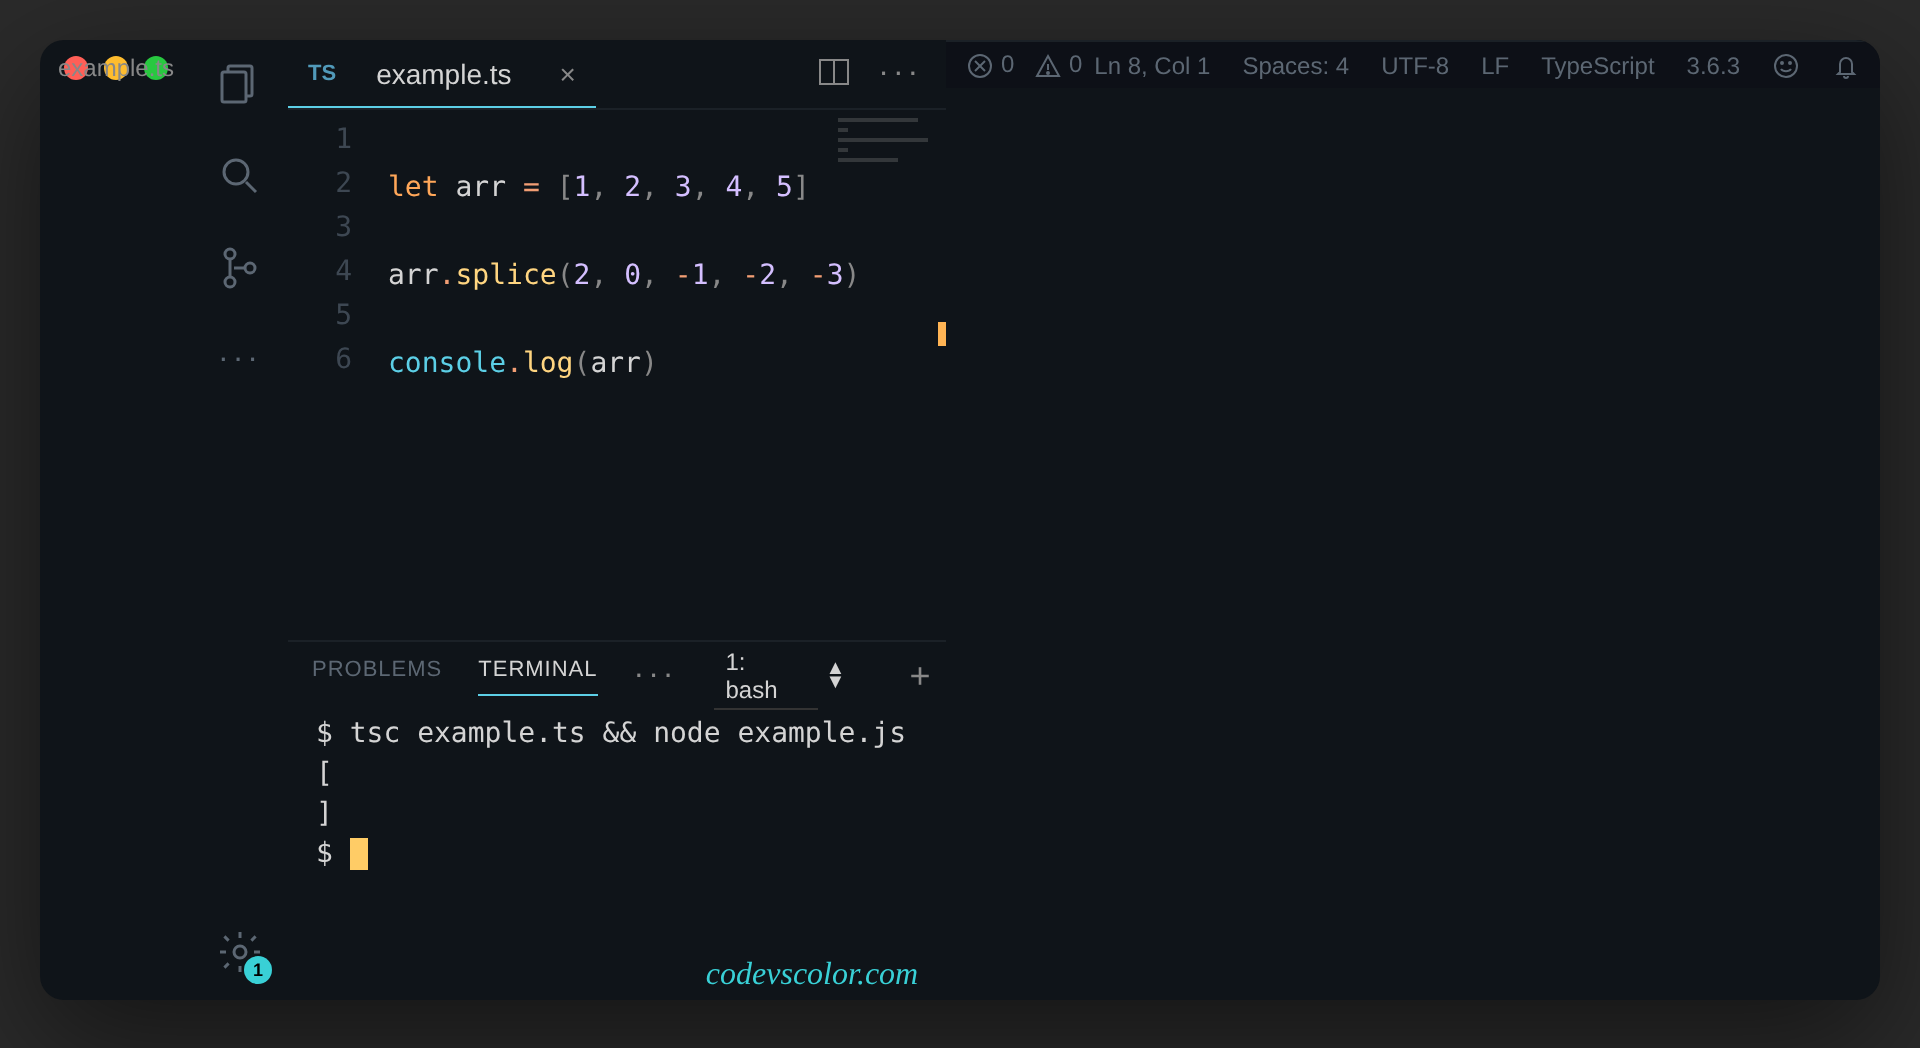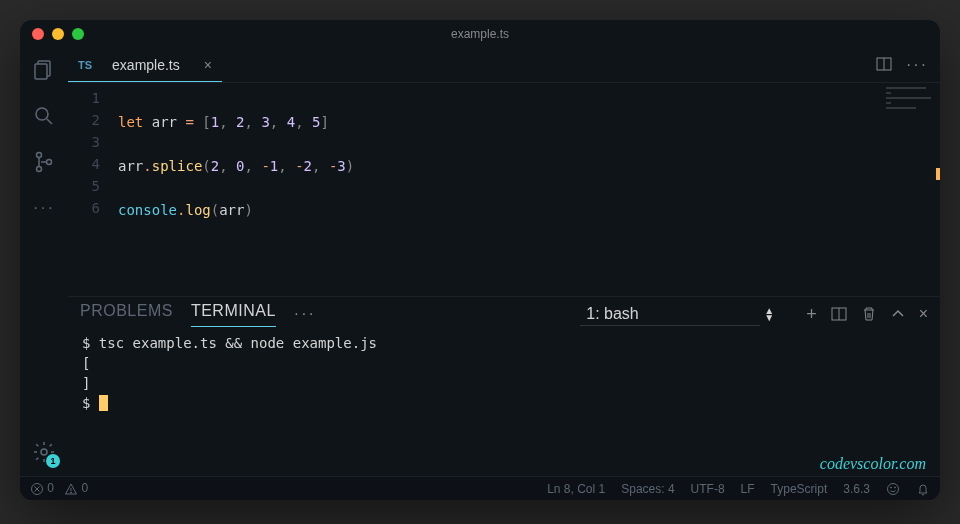--- a/index.html
+++ b/index.html
@@ -14,21 +14,20 @@
   height: 524px;
 }
 .window {
   width: 942px;
   height: 480px;
   background: #0f1419;
   border-radius: 12px;
   box-shadow: 0 20px 60px rgba(0,0,0,0.5);
   overflow: hidden;
   display: flex;
-  flex-direction: column;
   position: relative;
 }
 .titlebar {
   height: 28px;
   display: flex;
   align-items: center;
   padding: 0 12px;
   position: relative;
 }
 .traffic-lights {
@@ -170,36 +169,36 @@
 }
 .panel-tabs {
   height: 34px;
   display: flex;
   align-items: center;
   padding: 0 12px;
   gap: 18px;
 }
 .panel-tab {
   color: #5c6773;
-  font-size: 16px;
+  font-size: 11px;
   letter-spacing: 0.5px;
   cursor: pointer;
   padding-bottom: 6px;
 }
 .panel-tab.active {
   color: #d4d4d4;
   border-bottom: 1px solid #5ccfe6;
 }
 .panel-dots { color: #888; letter-spacing: 2px; }
 .terminal-select {
   margin-left: auto;
   background: transparent;
   color: #d4d4d4;
   border: none;
-  font-size: 16px;
+  font-size: 12px;
   padding: 2px 20px 2px 6px;
   width: 180px;
   border-bottom: 1px solid #333;
 }
 .updown {
   color: #d4d4d4;
   font-size: 10px;
   line-height: 7px;
   margin-left: -14px;
 }

